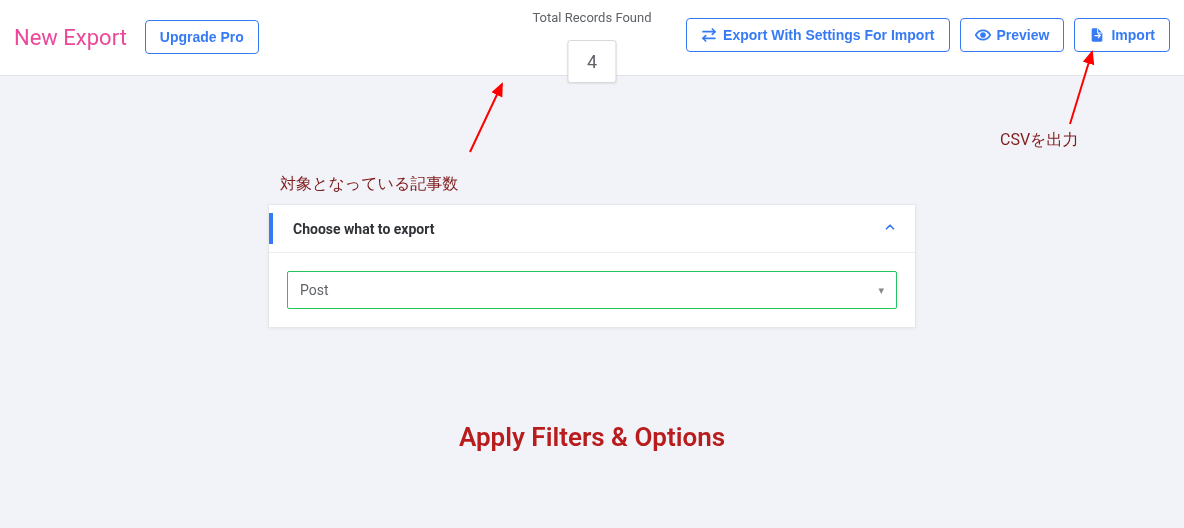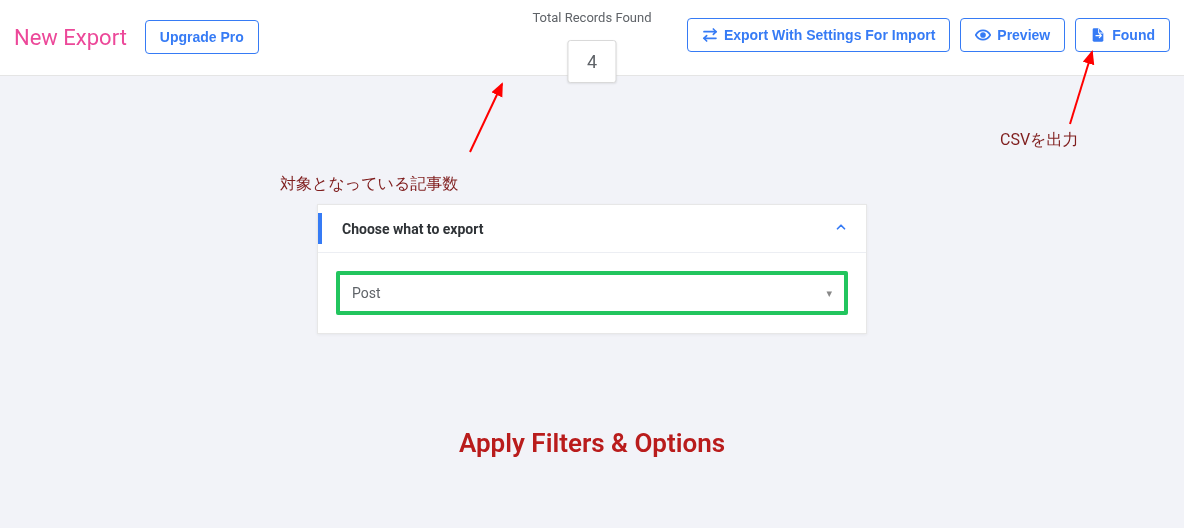--- a/index.html
+++ b/index.html
@@ -81,21 +81,21 @@
       margin-left: auto;
       display: flex;
       gap: 10px;
       padding-top: 8px;
     }
     .content {
       position: relative;
       padding-top: 128px;
     }
     .card {
-      width: 550px;
+      width: 648px;
       margin: 0 auto;
       background: #ffffff;
       border: 1px solid #e7e7e7;
       box-shadow: 0 1px 3px rgba(0,0,0,0.05);
     }
     .card-header {
       display: flex;
       align-items: center;
       justify-content: space-between;
       padding: 14px 18px;
@@ -119,21 +119,21 @@
     }
     .chevron-up {
       color: #367bf5;
       font-weight: 700;
     }
     .card-body {
       padding: 18px;
     }
     .select-box {
       width: 100%;
-      border: 4px solid #22c55e;
+      border: 1px solid #22c55e;
       background: #ffffff;
       padding: 10px 12px;
       display: flex;
       align-items: center;
       justify-content: space-between;
       font-size: 14px;
       color: #5f6368;
       cursor: pointer;
       border-radius: 2px;
     }
@@ -199,21 +199,21 @@
       <span>Preview</span>
     </button>
     <button class="btn">
       <span class="icon">
         <svg width="16" height="16" viewBox="0 0 24 24" fill="#367bf5">
           <path d="M13 2H6a2 2 0 0 0-2 2v16a2 2 0 0 0 2 2h12a2 2 0 0 0 2-2V9l-7-7z"></path>
           <path d="M13 2v7h7" fill="none" stroke="#fff" stroke-width="1.5"></path>
           <path d="M9 13h8m0 0l-3-3m3 3l-3 3" fill="none" stroke="#fff" stroke-width="1.8" stroke-linecap="round" stroke-linejoin="round"></path>
         </svg>
       </span>
-      <span>Found</span>
+      <span>Import</span>
     </button>
   </div>
 </div>
 
 <div class="content">
   <div class="card">
     <div class="card-header">
       <div class="card-title">Choose what to export</div>
       <span class="chevron-up">
         <svg width="14" height="14" viewBox="0 0 24 24" fill="none" stroke="#367bf5" stroke-width="3" stroke-linecap="round" stroke-linejoin="round">

